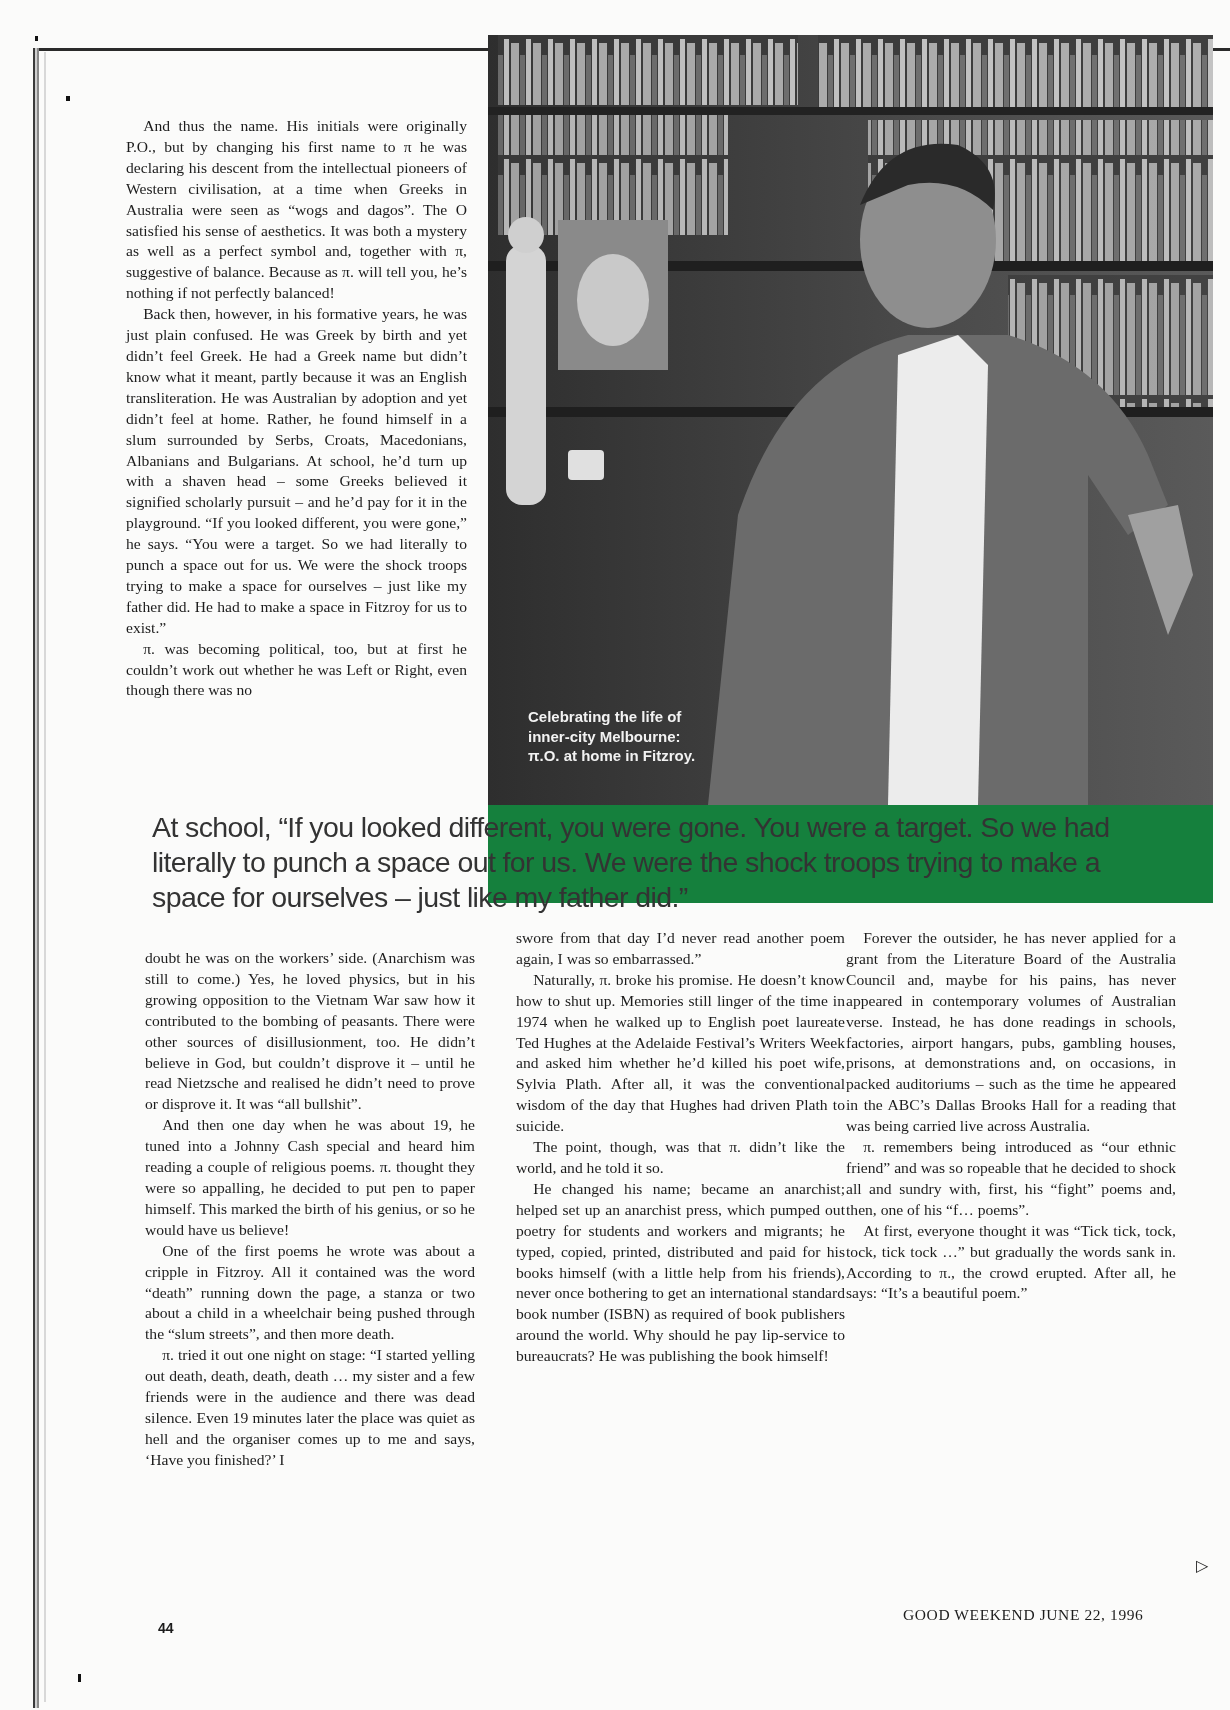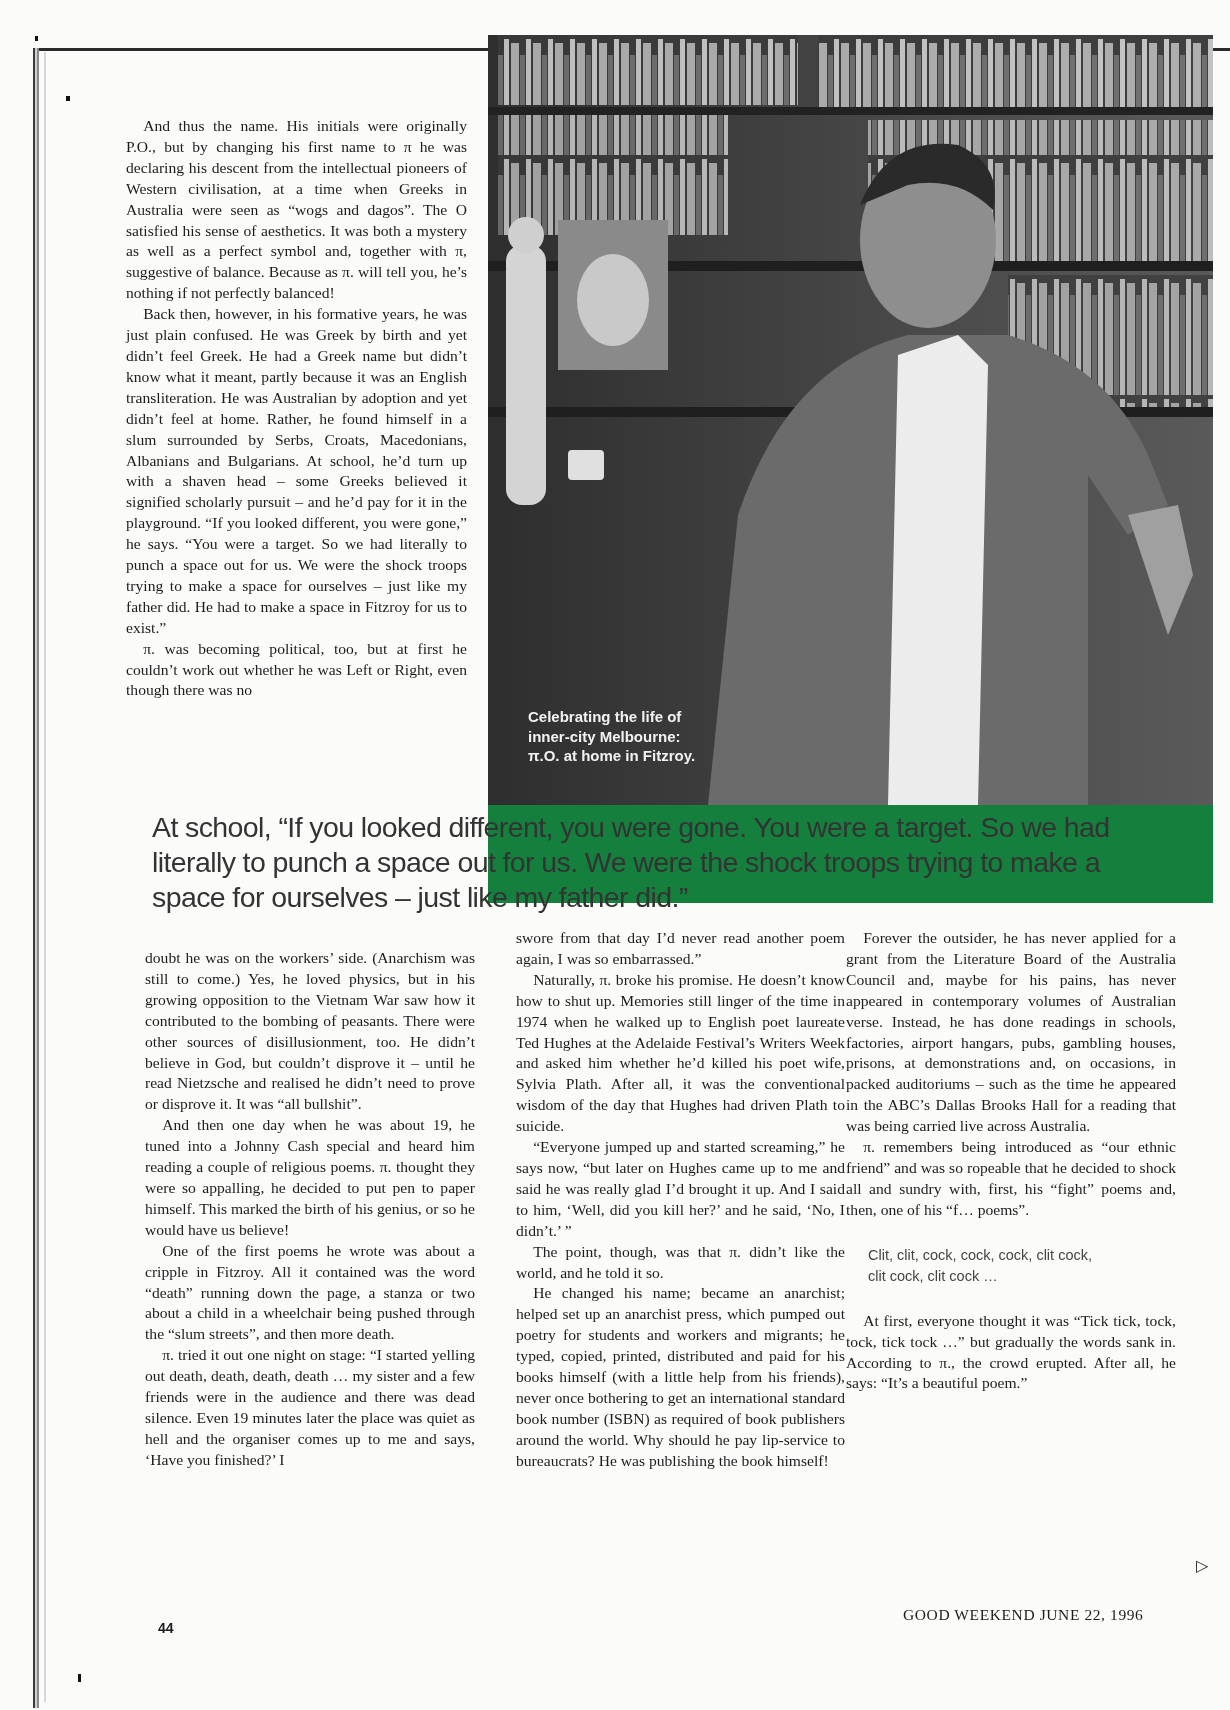--- a/index.html
+++ b/index.html
@@ -96,31 +96,26 @@
 <div class="col col2">
   <p class="noindent">doubt he was on the workers’ side. (Anarchism was still to come.) Yes, he loved physics, but in his growing opposition to the Vietnam War saw how it contributed to the bombing of peasants. There were other sources of disillusionment, too. He didn’t believe in God, but couldn’t disprove it – until he read Nietzsche and realised he didn’t need to prove or disprove it. It was “all bullshit”.</p>
   <p>And then one day when he was about 19, he tuned into a Johnny Cash special and heard him reading a couple of religious poems. π. thought they were so appalling, he decided to put pen to paper himself. This marked the birth of his genius, or so he would have us believe!</p>
   <p>One of the first poems he wrote was about a cripple in Fitzroy. All it contained was the word “death” running down the page, a stanza or two about a child in a wheelchair being pushed through the “slum streets”, and then more death.</p>
   <p>π. tried it out one night on stage: “I started yelling out death, death, death, death … my sister and a few friends were in the audience and there was dead silence. Even 19 minutes later the place was quiet as hell and the organiser comes up to me and says, ‘Have you finished?’ I</p>
 </div>
 
 <div class="col col3">
   <p class="noindent">swore from that day I’d never read another poem again, I was so embarrassed.”</p>
   <p>Naturally, π. broke his promise. He doesn’t know how to shut up. Memories still linger of the time in 1974 when he walked up to English poet laureate Ted Hughes at the Adelaide Festival’s Writers Week and asked him whether he’d killed his poet wife, Sylvia Plath. After all, it was the conventional wisdom of the day that Hughes had driven Plath to suicide.</p>
-  <p>“Everyone jumped up and started screaming,” he says now, “but later on Hughes came up to me and said he was really glad I’d brought it up. And I said to him, ‘Well, did you kill her?’ and he said, ‘No, I didn’t.’ ”</p>
   <p>The point, though, was that π. didn’t like the world, and he told it so.</p>
   <p>He changed his name; became an anarchist; helped set up an anarchist press, which pumped out poetry for students and workers and migrants; he typed, copied, printed, distributed and paid for his books himself (with a little help from his friends), never once bothering to get an international standard book number (ISBN) as required of book publishers around the world. Why should he pay lip-service to bureaucrats? He was publishing the book himself!</p>
 </div>
 
 <div class="col col4">
   <p>Forever the outsider, he has never applied for a grant from the Literature Board of the Australia Council and, maybe for his pains, has never appeared in contemporary volumes of Australian verse. Instead, he has done readings in schools, factories, airport hangars, pubs, gambling houses, prisons, at demonstrations and, on occasions, in packed auditoriums – such as the time he appeared in the ABC’s Dallas Brooks Hall for a reading that was being carried live across Australia.</p>
   <p>π. remembers being introduced as “our ethnic friend” and was so ropeable that he decided to shock all and sundry with, first, his “fight” poems and, then, one of his “f… poems”.</p>
-  <div class="poem">
-    <div>Clit, clit, cock, cock, cock, clit cock,</div>
-    <div>clit cock, clit cock …</div>
-  </div>
   <p>At first, everyone thought it was “Tick tick, tock, tock, tick tock …” but gradually the words sank in. According to π., the crowd erupted. After all, he says: “It’s a beautiful poem.”</p>
 </div>
 
 <span class="cont-arrow">▷</span>
 
 <div class="folio">44</div>
 <div class="runfoot">GOOD WEEKEND  JUNE 22, 1996</div>
 
 </body></html>

